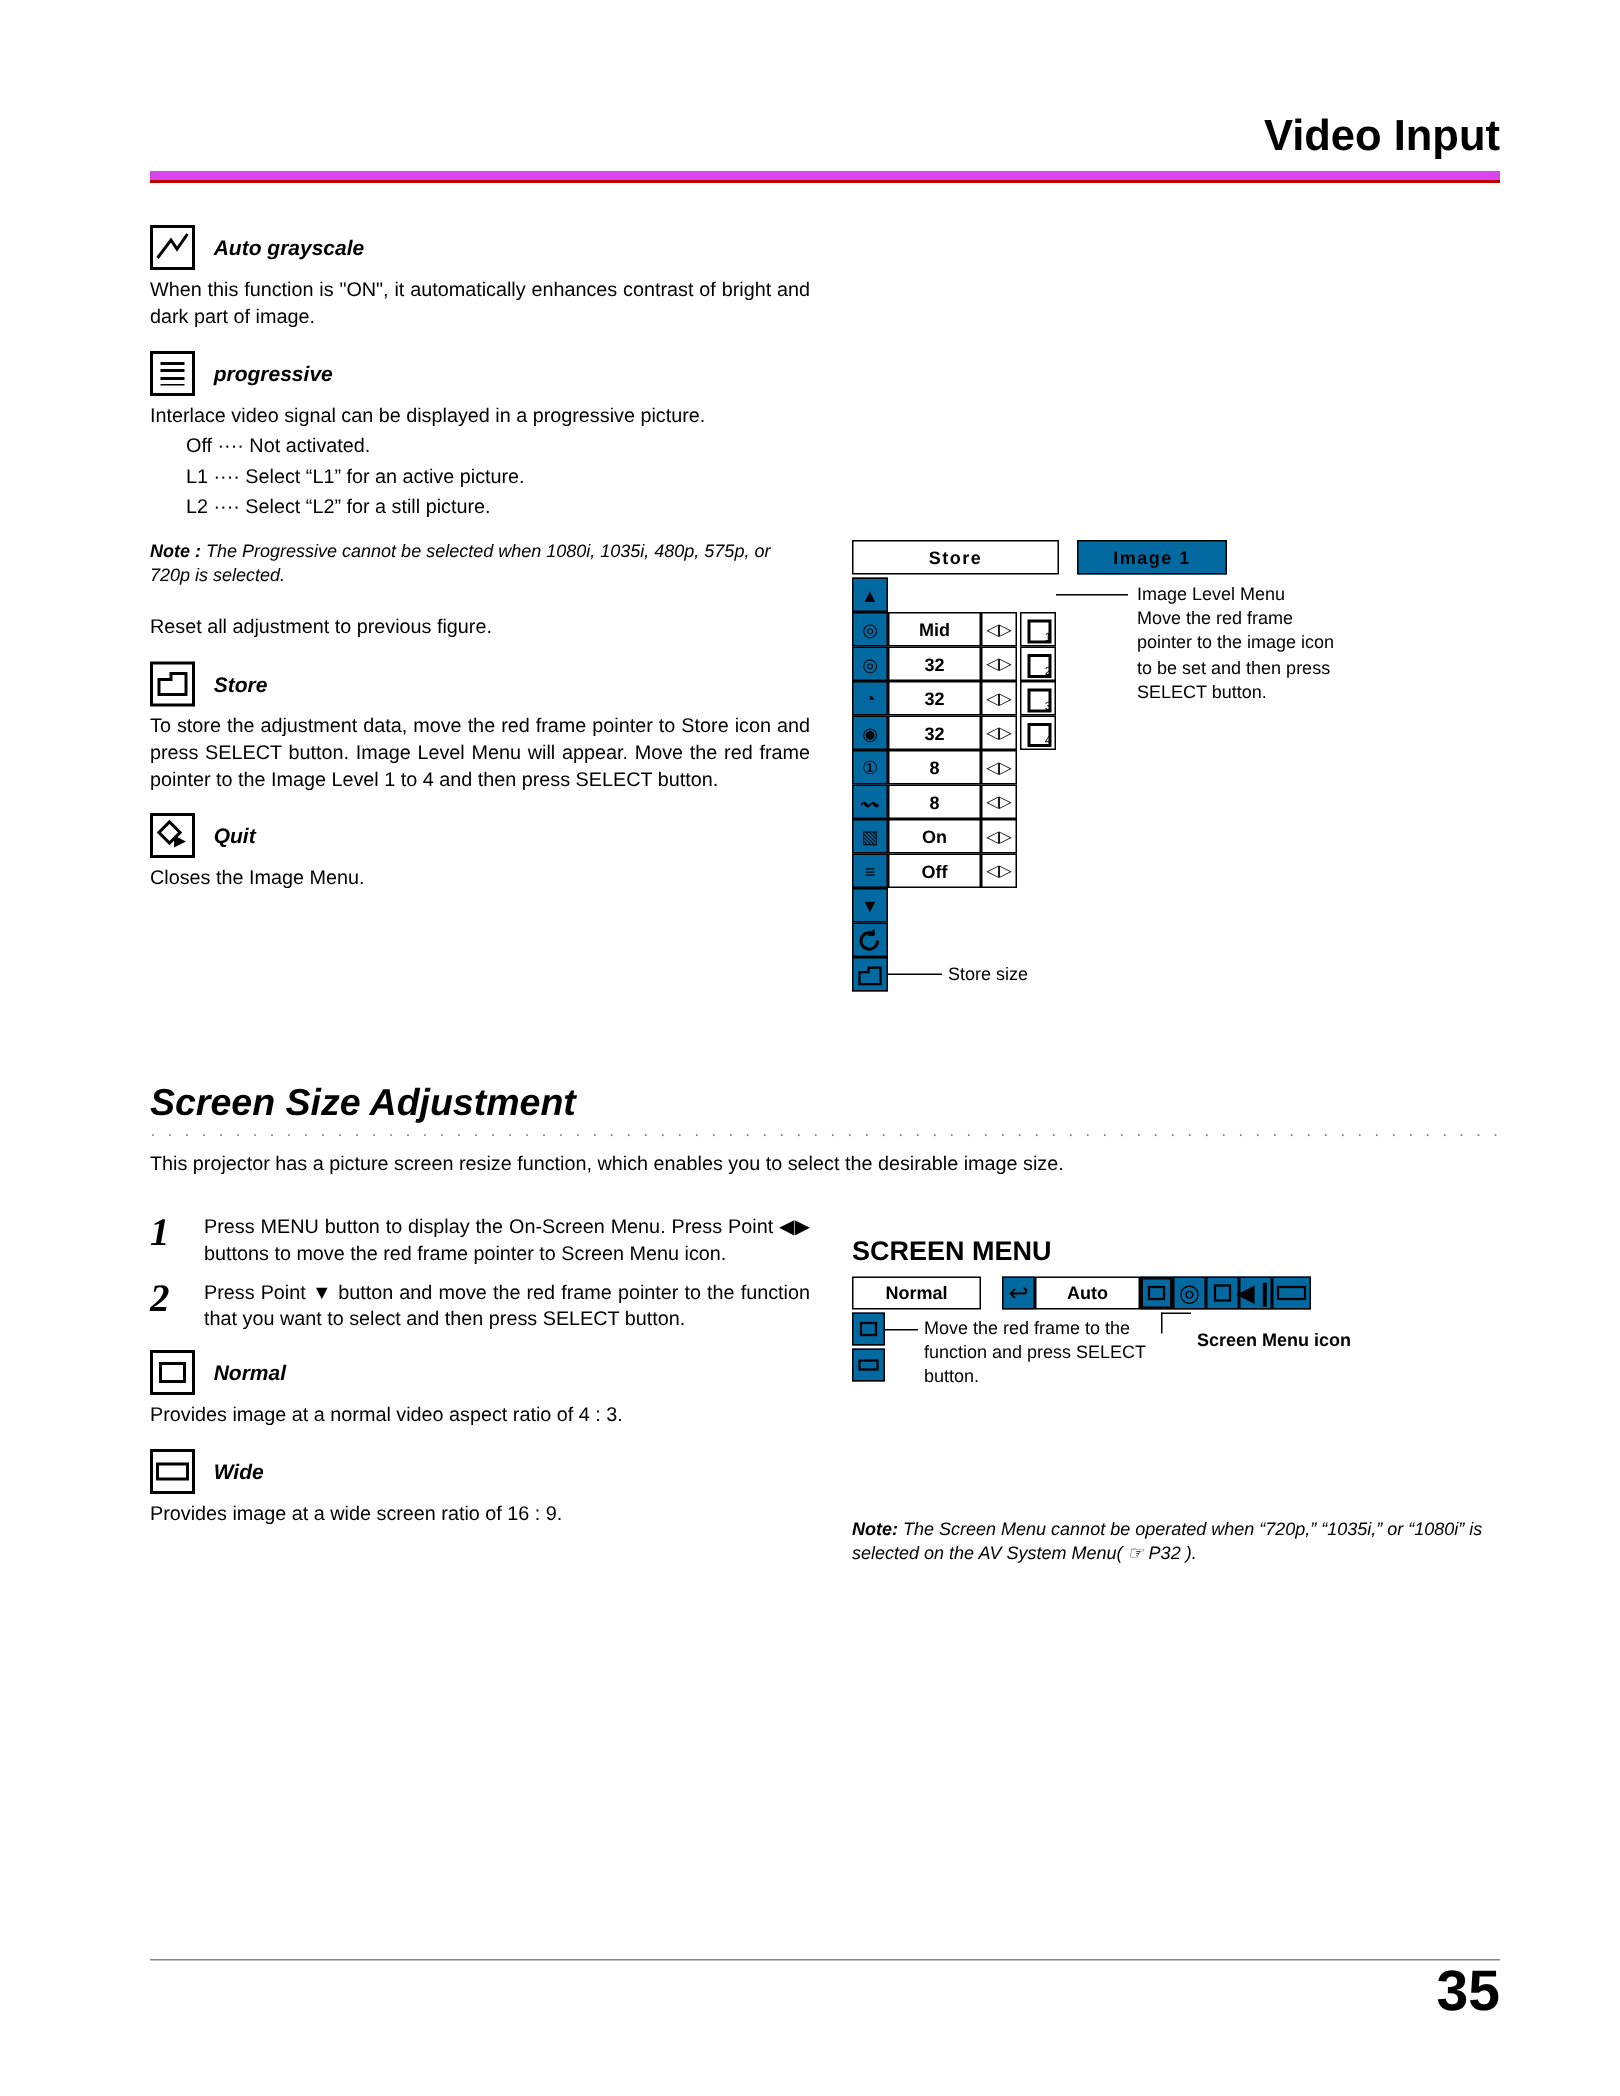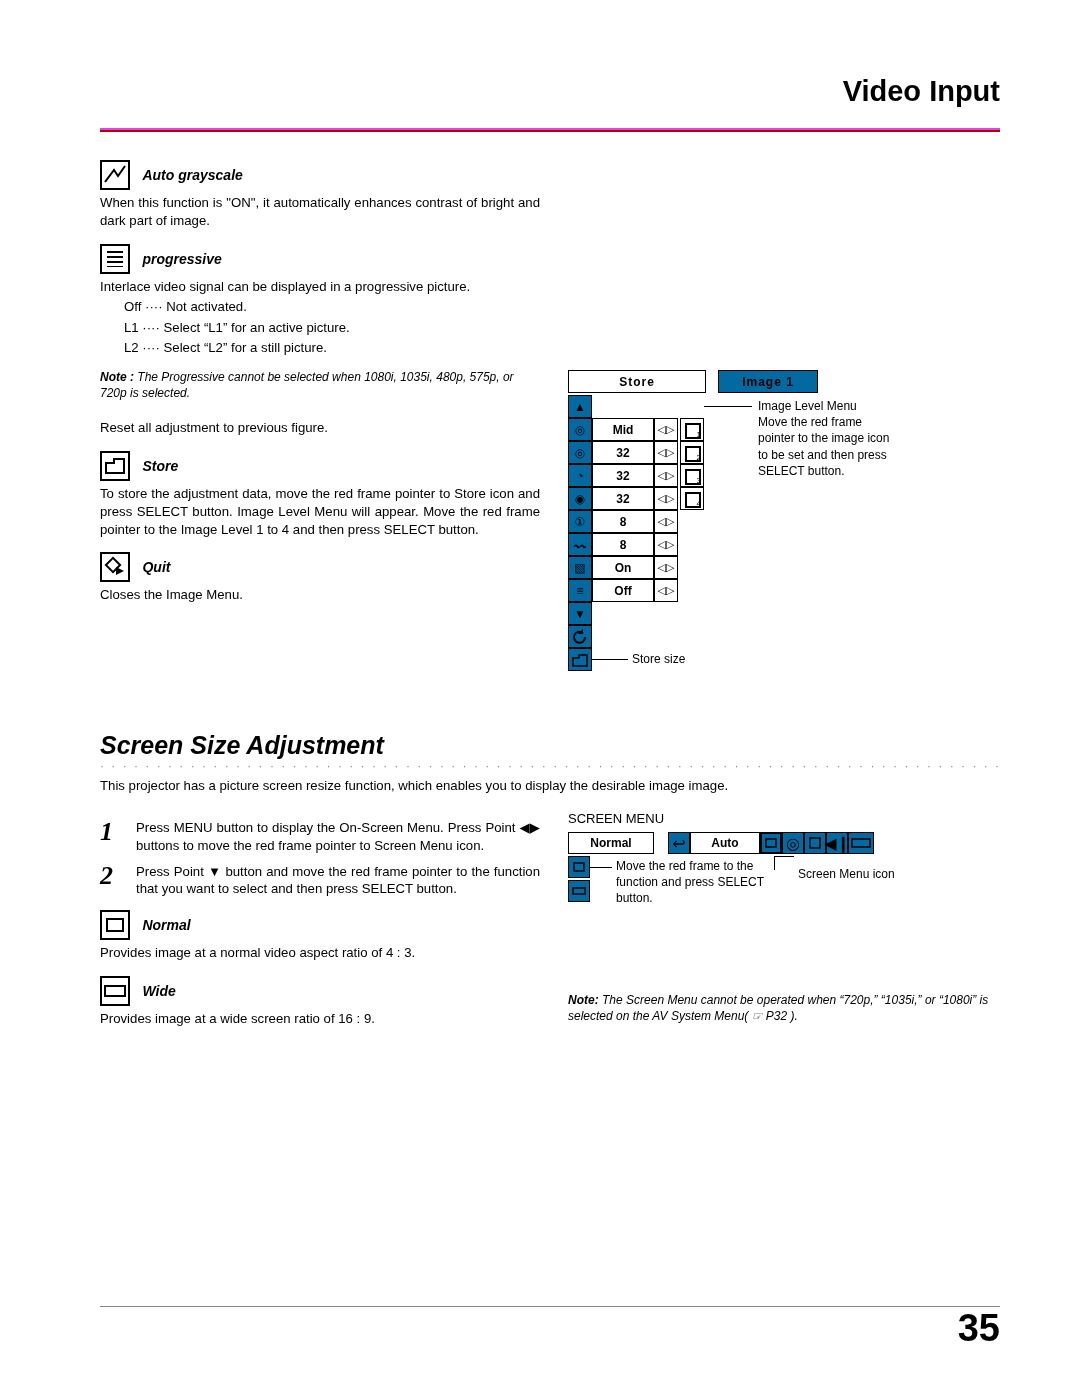--- a/index.html
+++ b/index.html
@@ -1,17 +1,17 @@
 <!DOCTYPE html>
 <html><head>
 <meta charset="utf-8">
 <style>
   html,body{margin:0;padding:0;background:#fff;font-family:Helvetica,Arial,sans-serif;color:#000;}
   .page{width:1080px;height:1397px;position:relative;box-sizing:border-box;padding:75px 80px 60px 100px;}
-  .header{font-size:29px;font-weight:bold;text-align:right;padding-bottom:20px;border-bottom:2px solid #d946ef;}
+  .header{font-size:29px;font-weight:bold;text-align:right;padding-bottom:6px;border-bottom:6px solid #d946ef;}
   .red-rule{border-top:2px solid #b00;margin-bottom:28px;}
   .cols{display:flex;gap:28px;}
   .lcol{flex:0 0 440px;}
   .rcol{flex:1;position:relative;}
   .icon-box{display:inline-block;width:26px;height:26px;border:2px solid #000;vertical-align:middle;position:relative;margin-right:8px;background:#fff;}
   .icon-lines::before{content:"";position:absolute;left:5px;right:5px;top:5px;bottom:5px;background:repeating-linear-gradient(#000 0 2px,transparent 2px 5px);}
   .icon-rhomb::before{content:"";position:absolute;left:5px;top:5px;width:8px;height:8px;border:2px solid #000;transform:rotate(45deg);}
   .icon-rhomb::after{content:"";position:absolute;right:4px;bottom:5px;width:0;height:0;border-left:8px solid #000;border-top:4px solid transparent;border-bottom:4px solid transparent;}
   .icon-arrowbox svg,.icon-box svg{position:absolute;left:0;top:0;}
   .sect-title{font-weight:bold;font-style:italic;font-size:14px;vertical-align:middle;}
@@ -201,21 +201,21 @@
         <div class="leader" style="left:136px;top:36px;width:48px;"></div>
         <div class="callout" style="position:absolute;left:190px;top:28px;width:140px;white-space:pre-line;">Image Level Menu
 Move the red frame pointer to the image icon to be set and then press SELECT button.</div>
       </div>
     </div>
   </div>
 
   <div style="margin-top:60px;">
     <div class="h2">Screen Size Adjustment</div>
     <div class="dots">· · · · · · · · · · · · · · · · · · · · · · · · · · · · · · · · · · · · · · · · · · · · · · · · · · · · · · · · · · · · · · · · · · · · · · · · · · · · · · · · · · · · · · · · · · · · · · · · · · · · · · · · · · · · · · · · · · · · · · · · · · · · · · · · · ·</div>
-    <div class="intro">This projector has a picture screen resize function, which enables you to display the desirable image image.</div>
+    <div class="intro">This projector has a picture screen resize function, which enables you to select the desirable image size.</div>
 
     <div class="cols">
       <div class="lcol">
         <div class="steps">
           <div class="step-num">1</div>
           <div class="step-txt">Press MENU button to display the On-Screen Menu.  Press Point ◀▶ buttons to move the red frame pointer to Screen Menu icon.</div>
         </div>
         <div class="steps">
           <div class="step-num">2</div>
           <div class="step-txt">Press Point ▼ button and move the red frame pointer to the function that you want to select and then press SELECT button.</div>
@@ -232,21 +232,21 @@
         <div>
           <span class="icon-box"><svg width="26" height="26">
                 <rect x="3" y="8" width="20" height="10" fill="none" stroke="#000" stroke-width="2"></rect>
               </svg></span>
           <span class="sect-title">Wide</span>
         </div>
         <div class="body-txt">Provides image at a wide screen ratio of 16 : 9.</div>
       </div>
 
       <div class="rcol">
-        <div style="font-weight:normal;font-size:13px;margin-bottom:6px;">SCREEN MENU</div>
+        <div style="font-weight:bold;font-size:18px;margin-bottom:6px;margin-top:23px;">SCREEN MENU</div>
 
         <div style="position:relative;">
           <div class="scr-menu">
             <div class="scr-cell" style="width:86px;font-weight:bold;font-size:12px;">Normal</div>
             <div style="width:14px;"></div>
             <div class="scr-cell grey" style="width:22px;">↩</div>
             <div class="scr-cell" style="width:70px;font-weight:bold;font-size:12px;">Auto</div>
             <div class="scr-cell grey" style="width:22px;border:2px solid #000;">
                 <svg width="14" height="14">
                   <rect x="2" y="3" width="10" height="8" fill="none" stroke="#000" stroke-width="1.5"></rect>
@@ -277,21 +277,21 @@
                 <svg width="14" height="14">
                   <rect x="1" y="4" width="12" height="6" fill="none" stroke="#000" stroke-width="1.5"></rect>
                 </svg>
               </div>
           </div>
 
           <div class="leader" style="left:22px;top:35px;width:22px;"></div>
           <div class="callout" style="position:absolute;left:48px;top:26px;width:150px;">Move the red frame to the function and press SELECT button.</div>
           <div class="leader" style="left:206px;top:24px;width:20px;"></div>
           <div class="vleader" style="left:206px;top:24px;height:14px;"></div>
-          <div class="callout" style="position:absolute;left:230px;top:34px;width:120px;">Screen Menu icon</div>
+          <div class="callout" style="position:absolute;left:230px;top:34px;width:120px;font-weight:bold;">Screen Menu icon</div>
         </div>
 
         <div class="note" style="margin-top:90px;">
           <span class="note-label">Note:</span>
           <span>The Screen Menu cannot be operated when “720p,” “1035i,” or “1080i” is selected on the AV System Menu( ☞ P32 ).</span>
         </div>
       </div>
     </div>
   </div>
 

